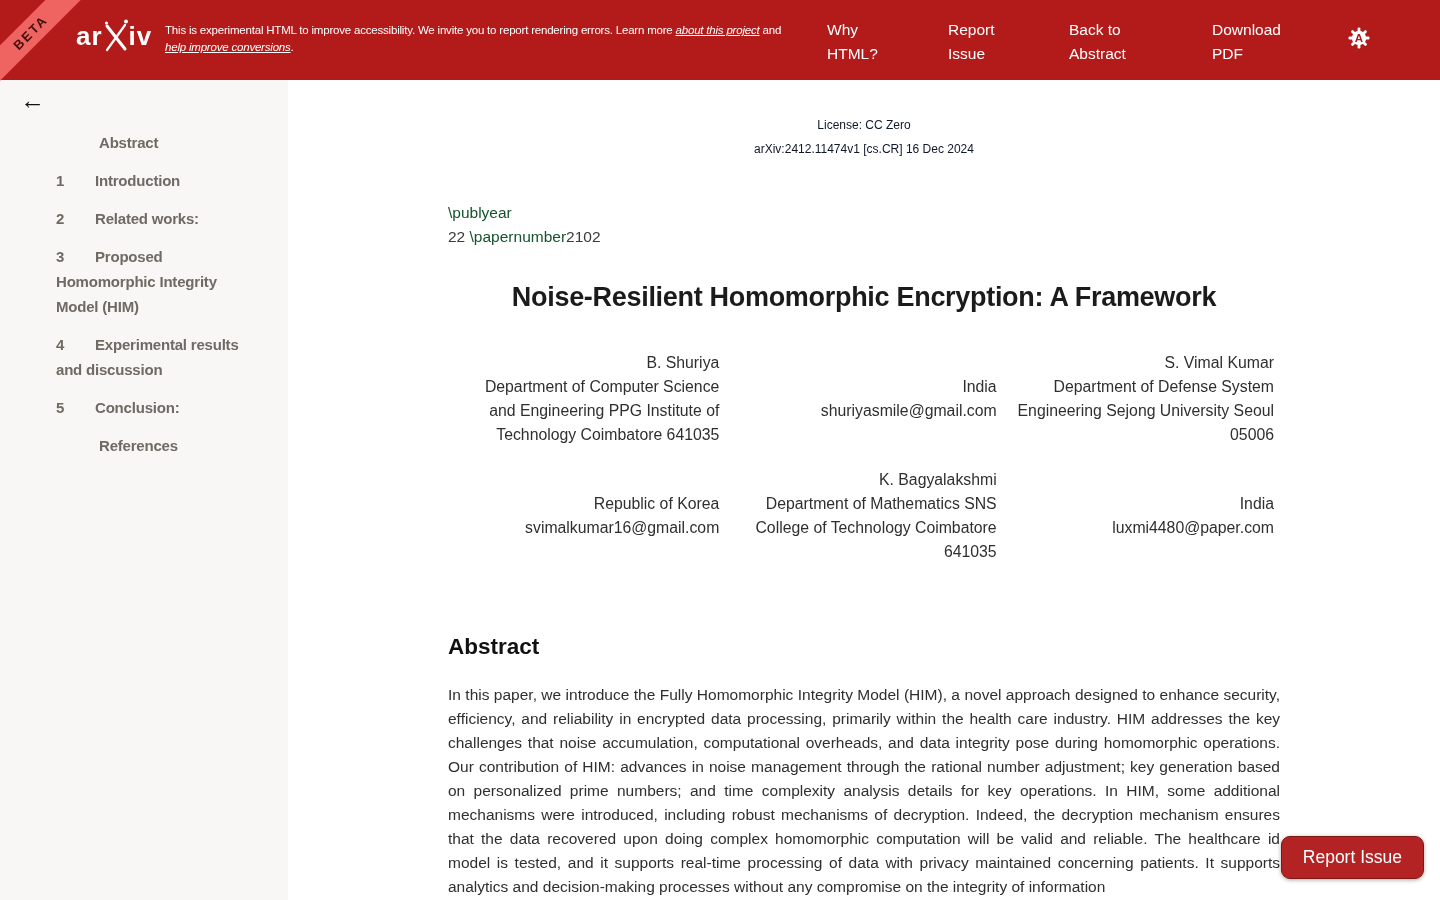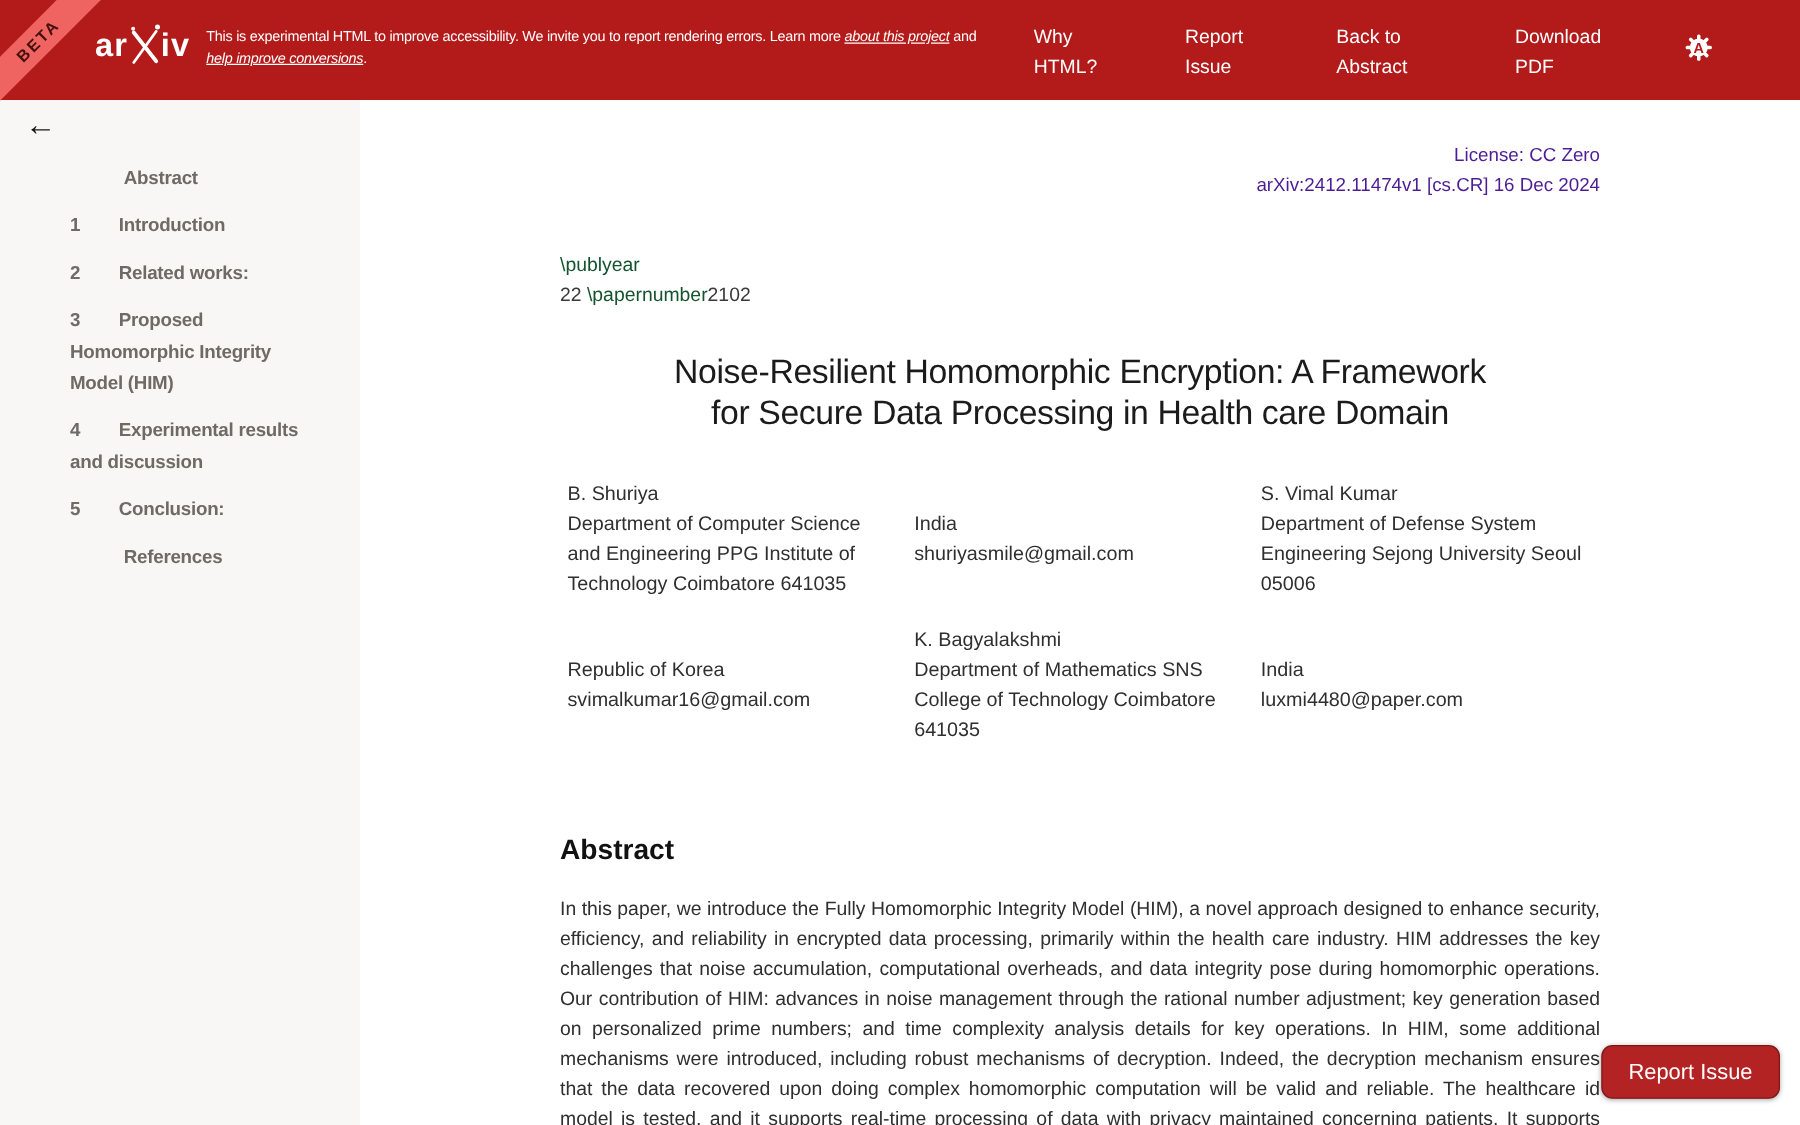--- a/index.html
+++ b/index.html
@@ -41,31 +41,31 @@
               cursor:pointer; }
   .toc-item.unnumbered { padding-left:43px; }
   .toc-num { position:absolute; left:0; top:0; }
   .toc-item .line:not(:first-child) { margin-left:-39px; }
   .toc-item.unnumbered .line:not(:first-child) { margin-left:-43px; }
 
   
   .main { position:absolute; left:288px; top:80px; width:1152px; height:820px; background:#fff; }
   .content { width:832px; margin:0 auto; padding-top:33px; }
 
-  .meta-line { text-align:right; color:#4c1d95; font-size:15px; line-height:24px; }
+  .meta-line { text-align:center; color:#0f172a; font-size:12px; line-height:24px; }
 
   .latex-block { margin-top:40px; font-size:15.5px; line-height:24px; color:#3a3a3a; }
   .latex-cmd { color:#14532d; }
 
   .paper-title { margin-top:32px; text-align:center; color:#1b1b1b;
-                 font-size:27px; font-weight:400; line-height:33px; letter-spacing:-0.3px; }
+                 font-size:27px; font-weight:700; line-height:33px; letter-spacing:-0.3px; }
 
   .authors { margin-top:37px; display:grid; grid-template-columns:1fr 1fr 1fr;
              column-gap:0; row-gap:21px; }
-  .author-cell { text-align:left; font-size:15.8px; line-height:24px; color:#2f2f2f;
+  .author-cell { text-align:right; font-size:15.8px; line-height:24px; color:#2f2f2f;
                  padding:0 6px; }
   .author-cell.offset { padding-top:24px; }
 
   .abstract-heading { margin-top:70px; font-size:22.5px; font-weight:bold; color:#111; }
   .abstract-text { margin-top:23px; font-size:15.5px; line-height:24px; color:#2f2f2f;
                    text-align:justify; }
 
   
   .report-btn { position:fixed; right:16px; bottom:21px; background:#b42323;
                 border:1px solid #811616; border-radius:9px; color:#ffffff;
@@ -149,21 +149,20 @@
     <div class="meta-line">License: CC Zero</div>
     <div class="meta-line">arXiv:2412.11474v1 [cs.CR] 16 Dec 2024</div>
 
     <div class="latex-block">
       <div><span class="latex-cmd">\publyear</span></div>
       <div><span>22 </span><span class="latex-cmd">\papernumber</span><span>2102</span></div>
     </div>
 
     <h1 class="paper-title">
       <span>Noise-Resilient Homomorphic Encryption: A Framework</span><br>
-      <span>for Secure Data Processing in Health care Domain</span>
     </h1>
 
     <div class="authors">
       <div class="author-cell">
           <div class="line">B. Shuriya</div>
           <div class="line">Department of Computer Science</div>
           <div class="line">and Engineering PPG Institute of</div>
           <div class="line">Technology Coimbatore 641035</div>
         </div>
       <div class="author-cell offset">

